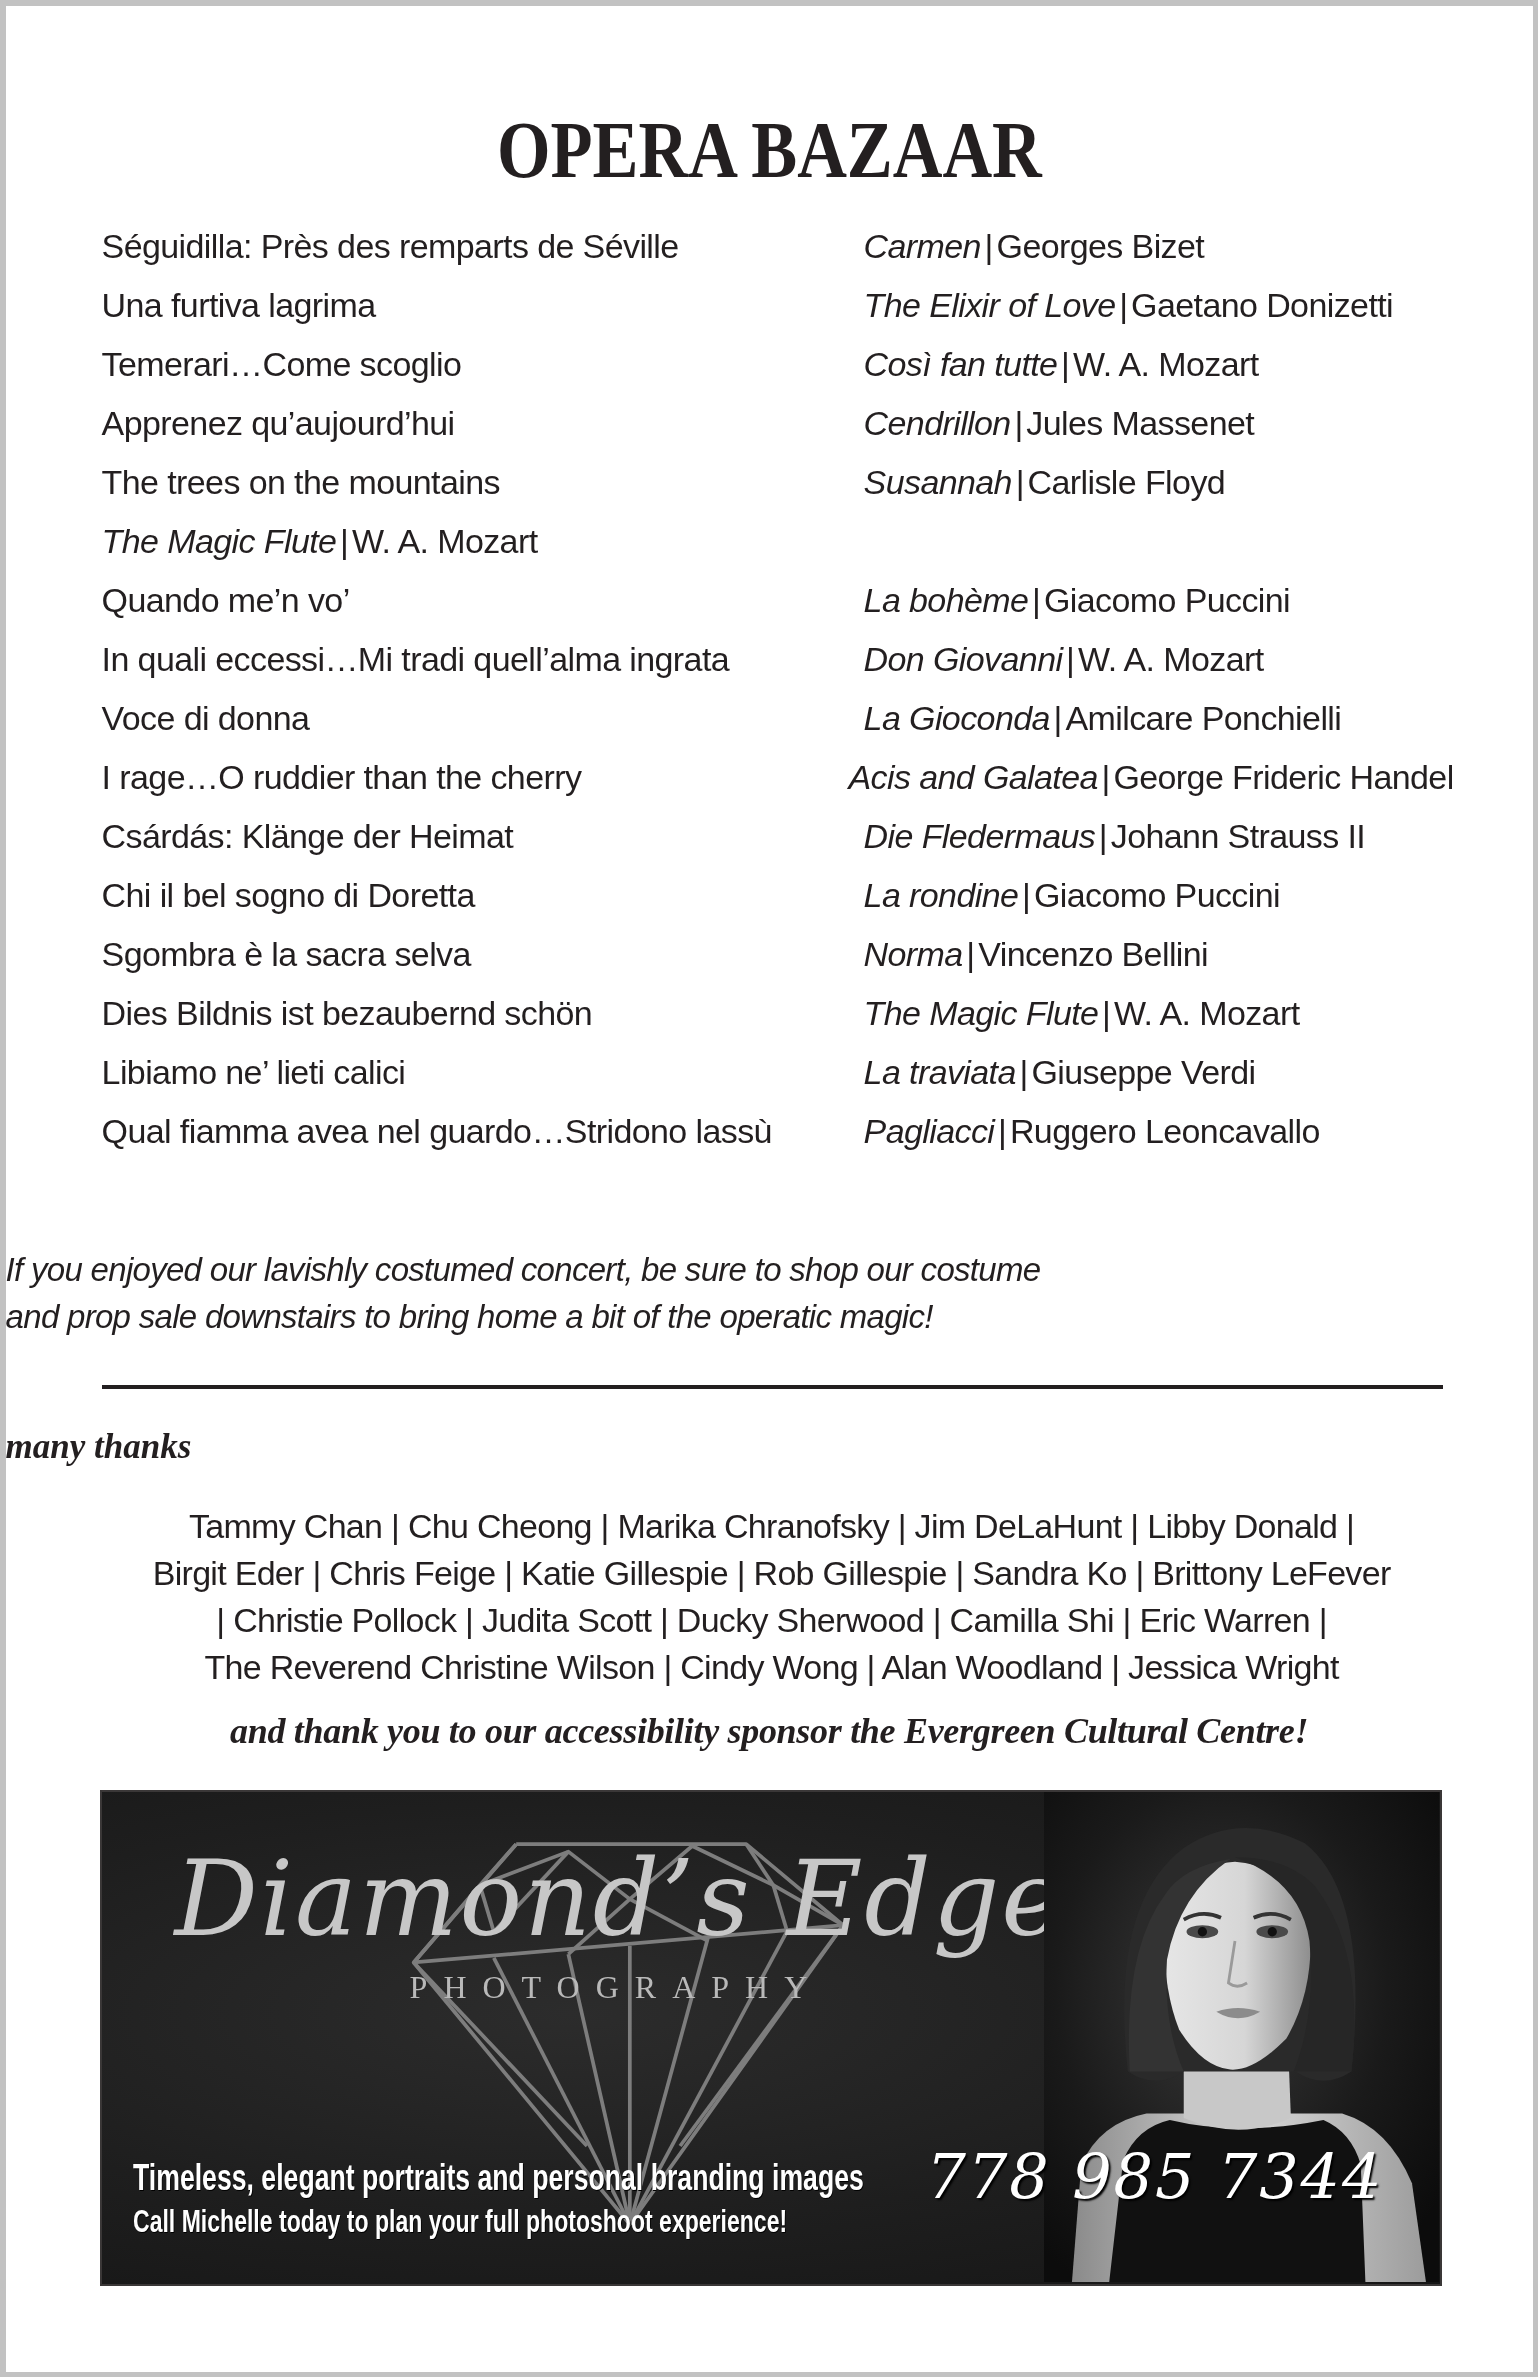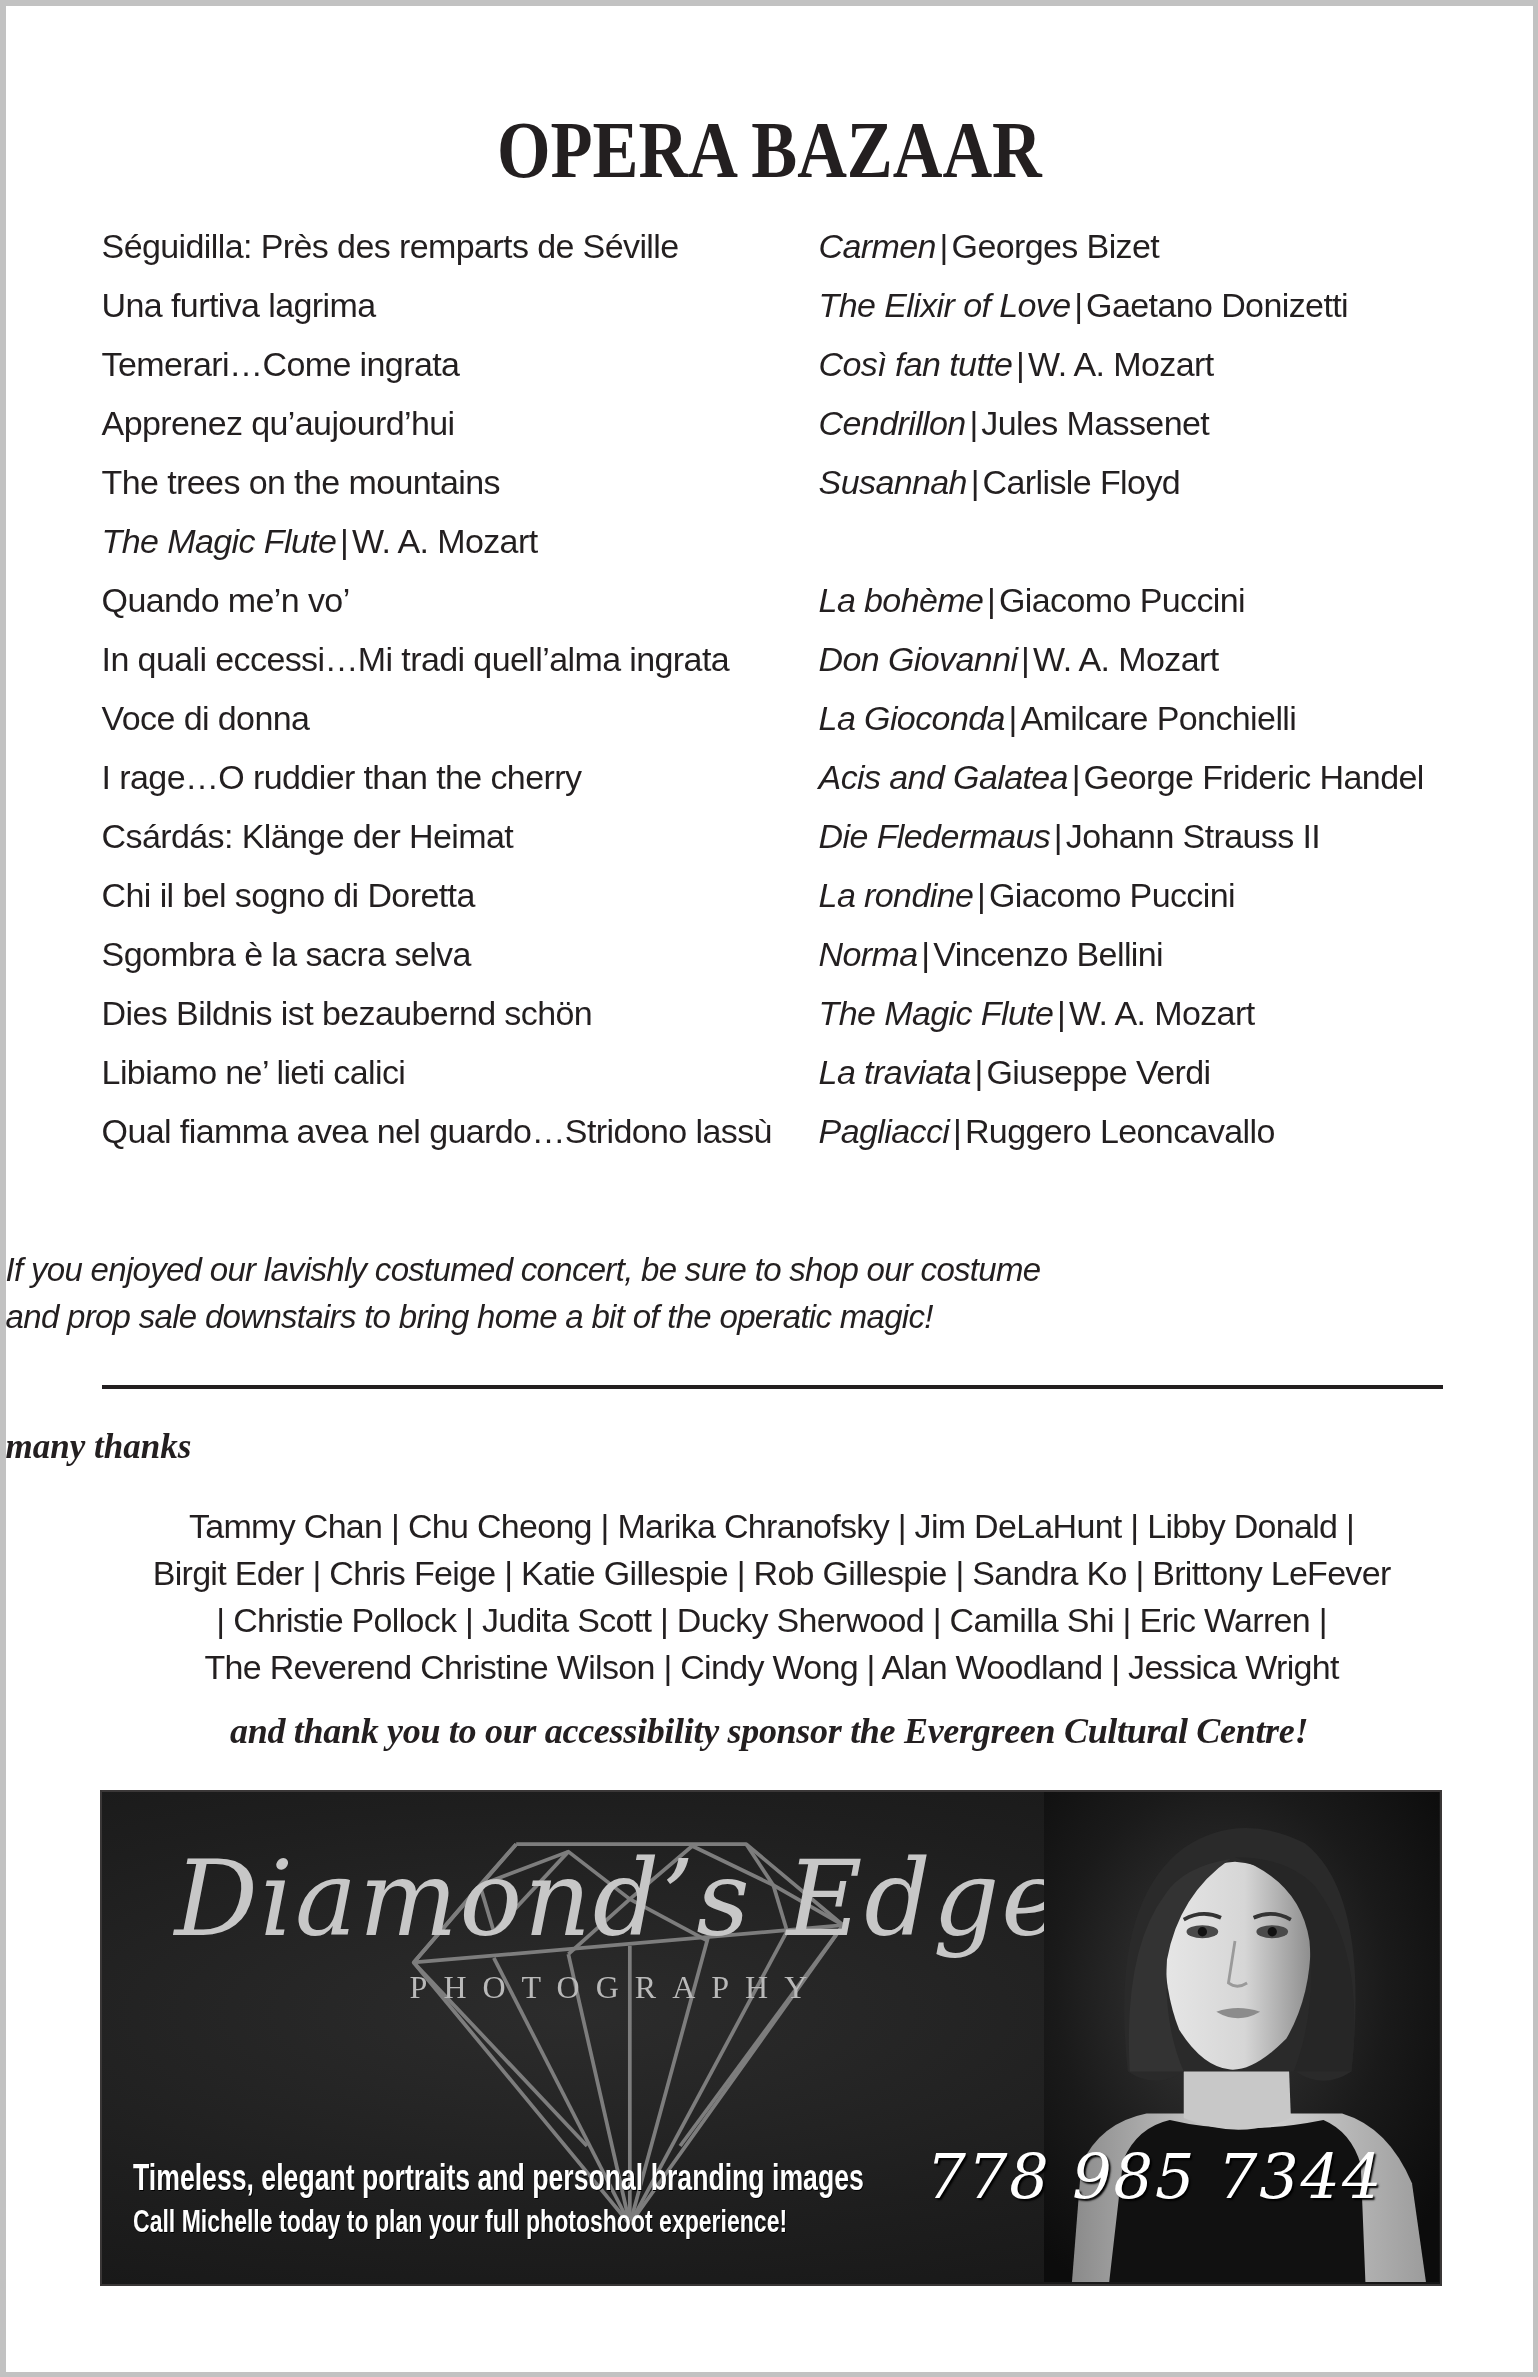--- a/index.html
+++ b/index.html
@@ -35,20 +35,21 @@
     width: 1352px;
   }
   .prow {
     height: 59px;
     display: flex;
     align-items: center;
     font-family: "Liberation Sans", "DejaVu Sans", sans-serif;
     font-size: 34px;
     line-height: 59px;
     white-space: nowrap;
+    gap: 45px;
   }
   .aria {
     width: 717px;
     display: inline-block;
     letter-spacing: -0.6px;
   }
   .source {
     display: inline-block;
     letter-spacing: -0.6px;
   }
@@ -173,21 +174,21 @@
   <div class="program" id="program">
       <div class="prow">
         <span class="aria">Séguidilla: Près des remparts de Séville</span>
         <span class="source"><span class="opera">Carmen</span><span class="sep">|</span><span class="composer">Georges Bizet</span></span>
       </div>
       <div class="prow">
         <span class="aria">Una furtiva lagrima</span>
         <span class="source"><span class="opera">The Elixir of Love</span><span class="sep">|</span><span class="composer">Gaetano Donizetti</span></span>
       </div>
       <div class="prow">
-        <span class="aria">Temerari…Come ingrata</span>
+        <span class="aria">Temerari…Come scoglio</span>
         <span class="source"><span class="opera">Così fan tutte</span><span class="sep">|</span><span class="composer">W. A. Mozart</span></span>
       </div>
       <div class="prow">
         <span class="aria">Apprenez qu’aujourd’hui</span>
         <span class="source"><span class="opera">Cendrillon</span><span class="sep">|</span><span class="composer">Jules Massenet</span></span>
       </div>
       <div class="prow">
         <span class="aria">The trees on the mountains</span>
         <span class="source"><span class="opera">Susannah</span><span class="sep">|</span><span class="composer">Carlisle Floyd</span></span>
       </div>

